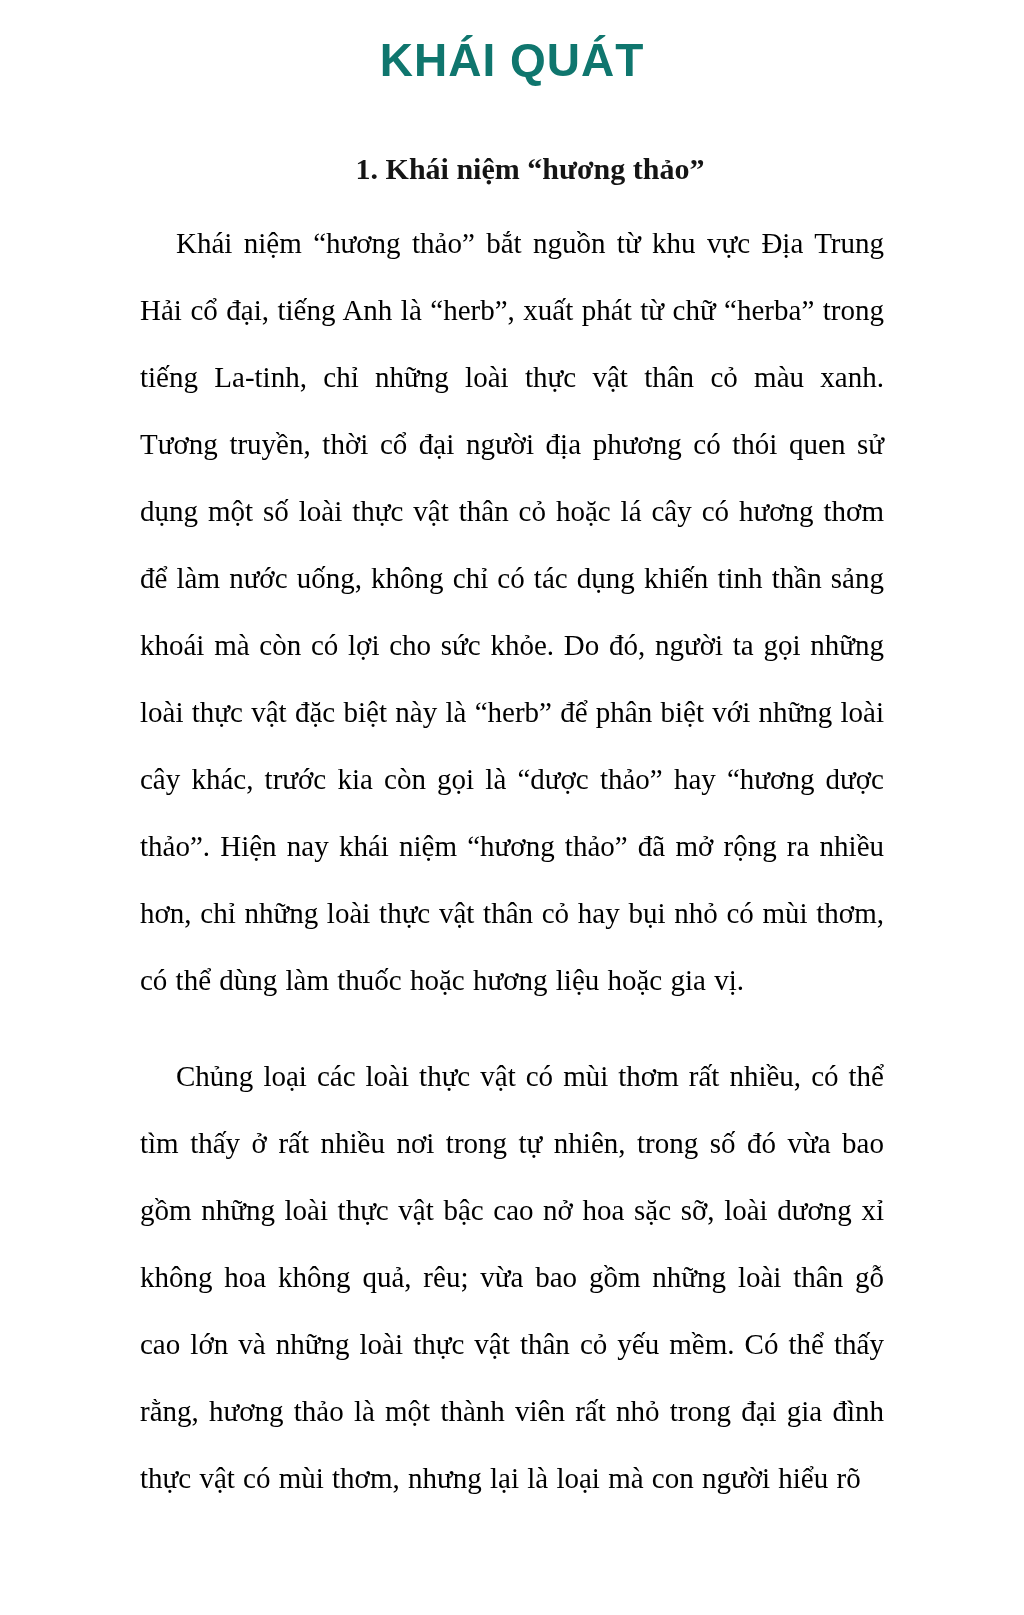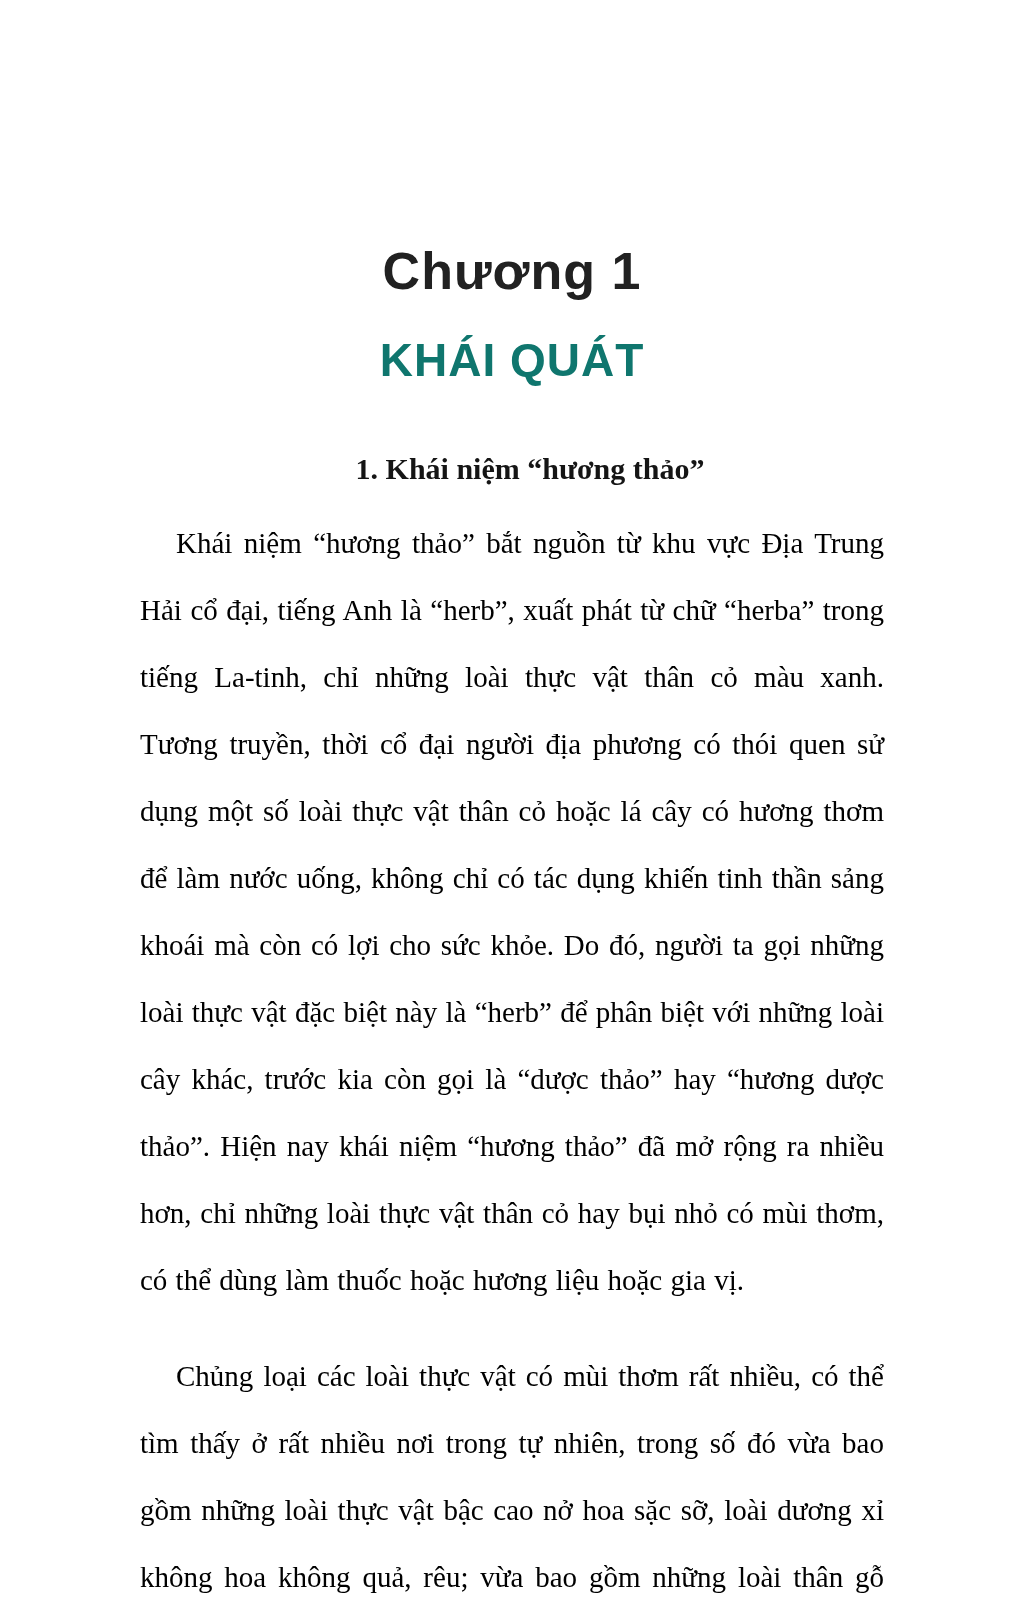--- a/index.html
+++ b/index.html
@@ -59,19 +59,18 @@
     text-indent: 36px;
     color: #000000;
     word-spacing: 1px;
   }
 </style>
 </head>
 <body>
 
 <div class="page">
   <div class="content">
-    <div class="chapter-title">Chương 1</div>
     <div class="chapter-subtitle">KHÁI QUÁT</div>
     <div class="section-heading">1. Khái niệm “hương thảo”</div>
     <p class="body-paragraph">Khái niệm “hương thảo” bắt nguồn từ khu vực Địa Trung Hải cổ đại, tiếng Anh là “herb”, xuất phát từ chữ “herba” trong tiếng La-tinh, chỉ những loài thực vật thân cỏ màu xanh. Tương truyền, thời cổ đại người địa phương có thói quen sử dụng một số loài thực vật thân cỏ hoặc lá cây có hương thơm để làm nước uống, không chỉ có tác dụng khiến tinh thần sảng khoái mà còn có lợi cho sức khỏe. Do đó, người ta gọi những loài thực vật đặc biệt này là “herb” để phân biệt với những loài cây khác, trước kia còn gọi là “dược thảo” hay “hương dược thảo”. Hiện nay khái niệm “hương thảo” đã mở rộng ra nhiều hơn, chỉ những loài thực vật thân cỏ hay bụi nhỏ có mùi thơm, có thể dùng làm thuốc hoặc hương liệu hoặc gia vị.</p>
     <p class="body-paragraph">Chủng loại các loài thực vật có mùi thơm rất nhiều, có thể tìm thấy ở rất nhiều nơi trong tự nhiên, trong số đó vừa bao gồm những loài thực vật bậc cao nở hoa sặc sỡ, loài dương xỉ không hoa không quả, rêu; vừa bao gồm những loài thân gỗ cao lớn và những loài thực vật thân cỏ yếu mềm. Có thể thấy rằng, hương thảo là một thành viên rất nhỏ trong đại gia đình thực vật có mùi thơm, nhưng lại là loại mà con người hiểu rõ</p>
   </div>
 </div>
 
 </body></html>

